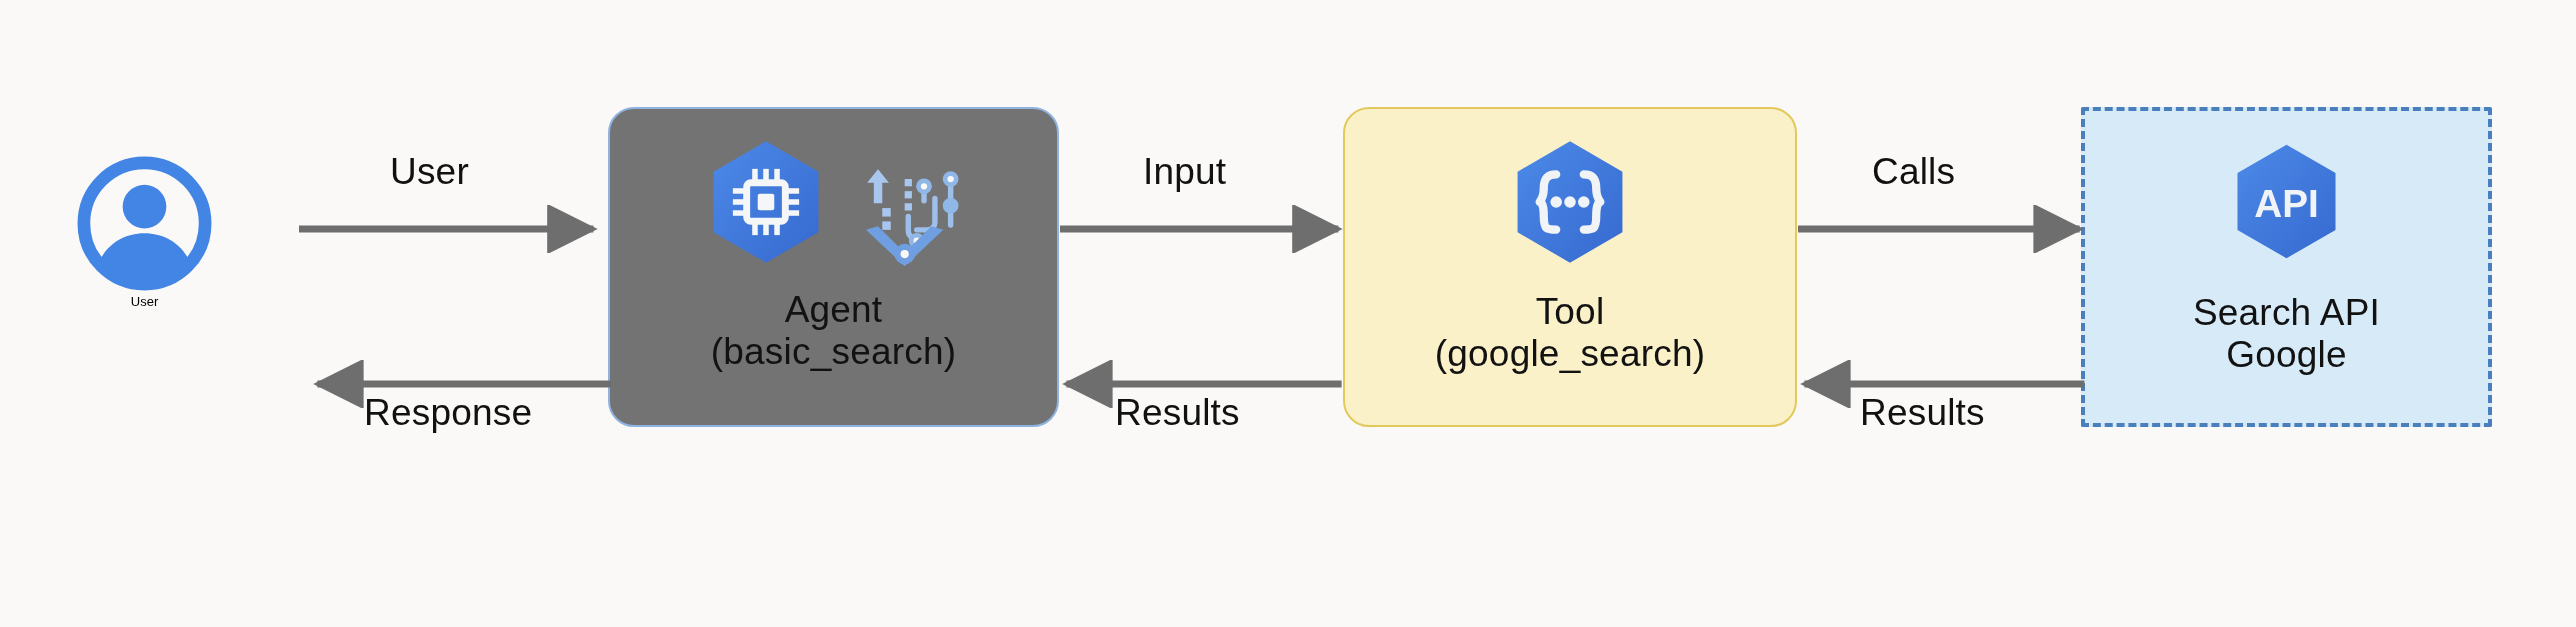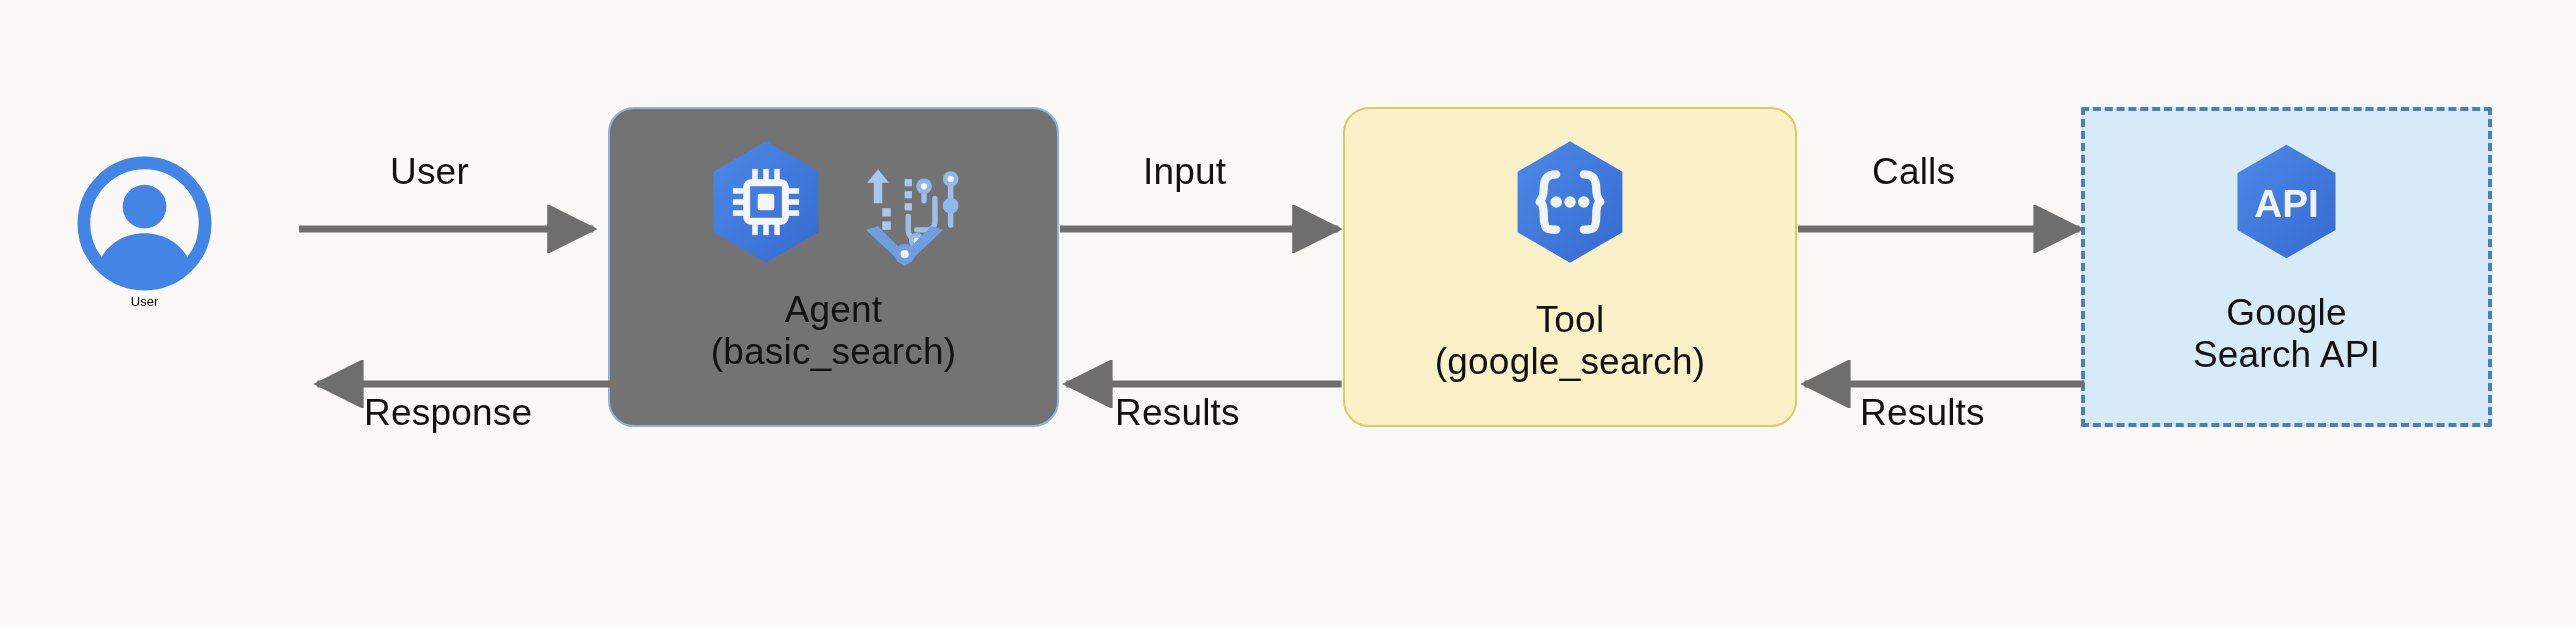--- a/index.html
+++ b/index.html
@@ -75,21 +75,21 @@
   #tool-box {
     left: 1343px;
     top: 107px;
     width: 454px;
     height: 320px;
     background: #fbf1c8;
     border: 2.4px solid #e2c95c;
     border-radius: 26px;
     padding-top: 24px;
   }
-  #tool-box .box-label { margin-top: 28px; }
+  #tool-box .box-label { margin-top: 20px; }
 
   #api-box {
     left: 2081px;
     top: 107px;
     width: 411px;
     height: 320px;
     background: #d7eaf8;
     border: 4px dashed #4a7fbd;
     border-radius: 1.6px;
     padding-top: 26px;
@@ -225,22 +225,22 @@
           <linearGradient id="hexg3" x1="0" y1="0" x2="1" y2="1">
             <stop offset="0%" stop-color="#4c8ae8"></stop>
             <stop offset="100%" stop-color="#3669cf"></stop>
           </linearGradient>
         </defs>
         <path d="M50 6 88 28v44L50 94 12 72V28z" fill="url(#hexg3)"></path>
         <text x="50" y="62" text-anchor="middle" font-family="'Liberation Sans', sans-serif" font-size="30" font-weight="bold" fill="#f1f4f7">API</text>
       </svg>
     </div>
     <div class="box-label">
+      <div>Search API</div>
       <div>Google</div>
-      <div>Search API</div>
     </div>
   </div>
 
   <svg width="0" height="0" style="position:absolute">
     <defs>
       <marker id="arrowR" viewBox="0 0 12 12" refX="11" refY="6" markerWidth="7" markerHeight="7" orient="auto-start-reverse">
         <path d="M0 0 L12 6 L0 12 z" fill="#6e6e6e"></path>
       </marker>
     </defs>
   </svg>

